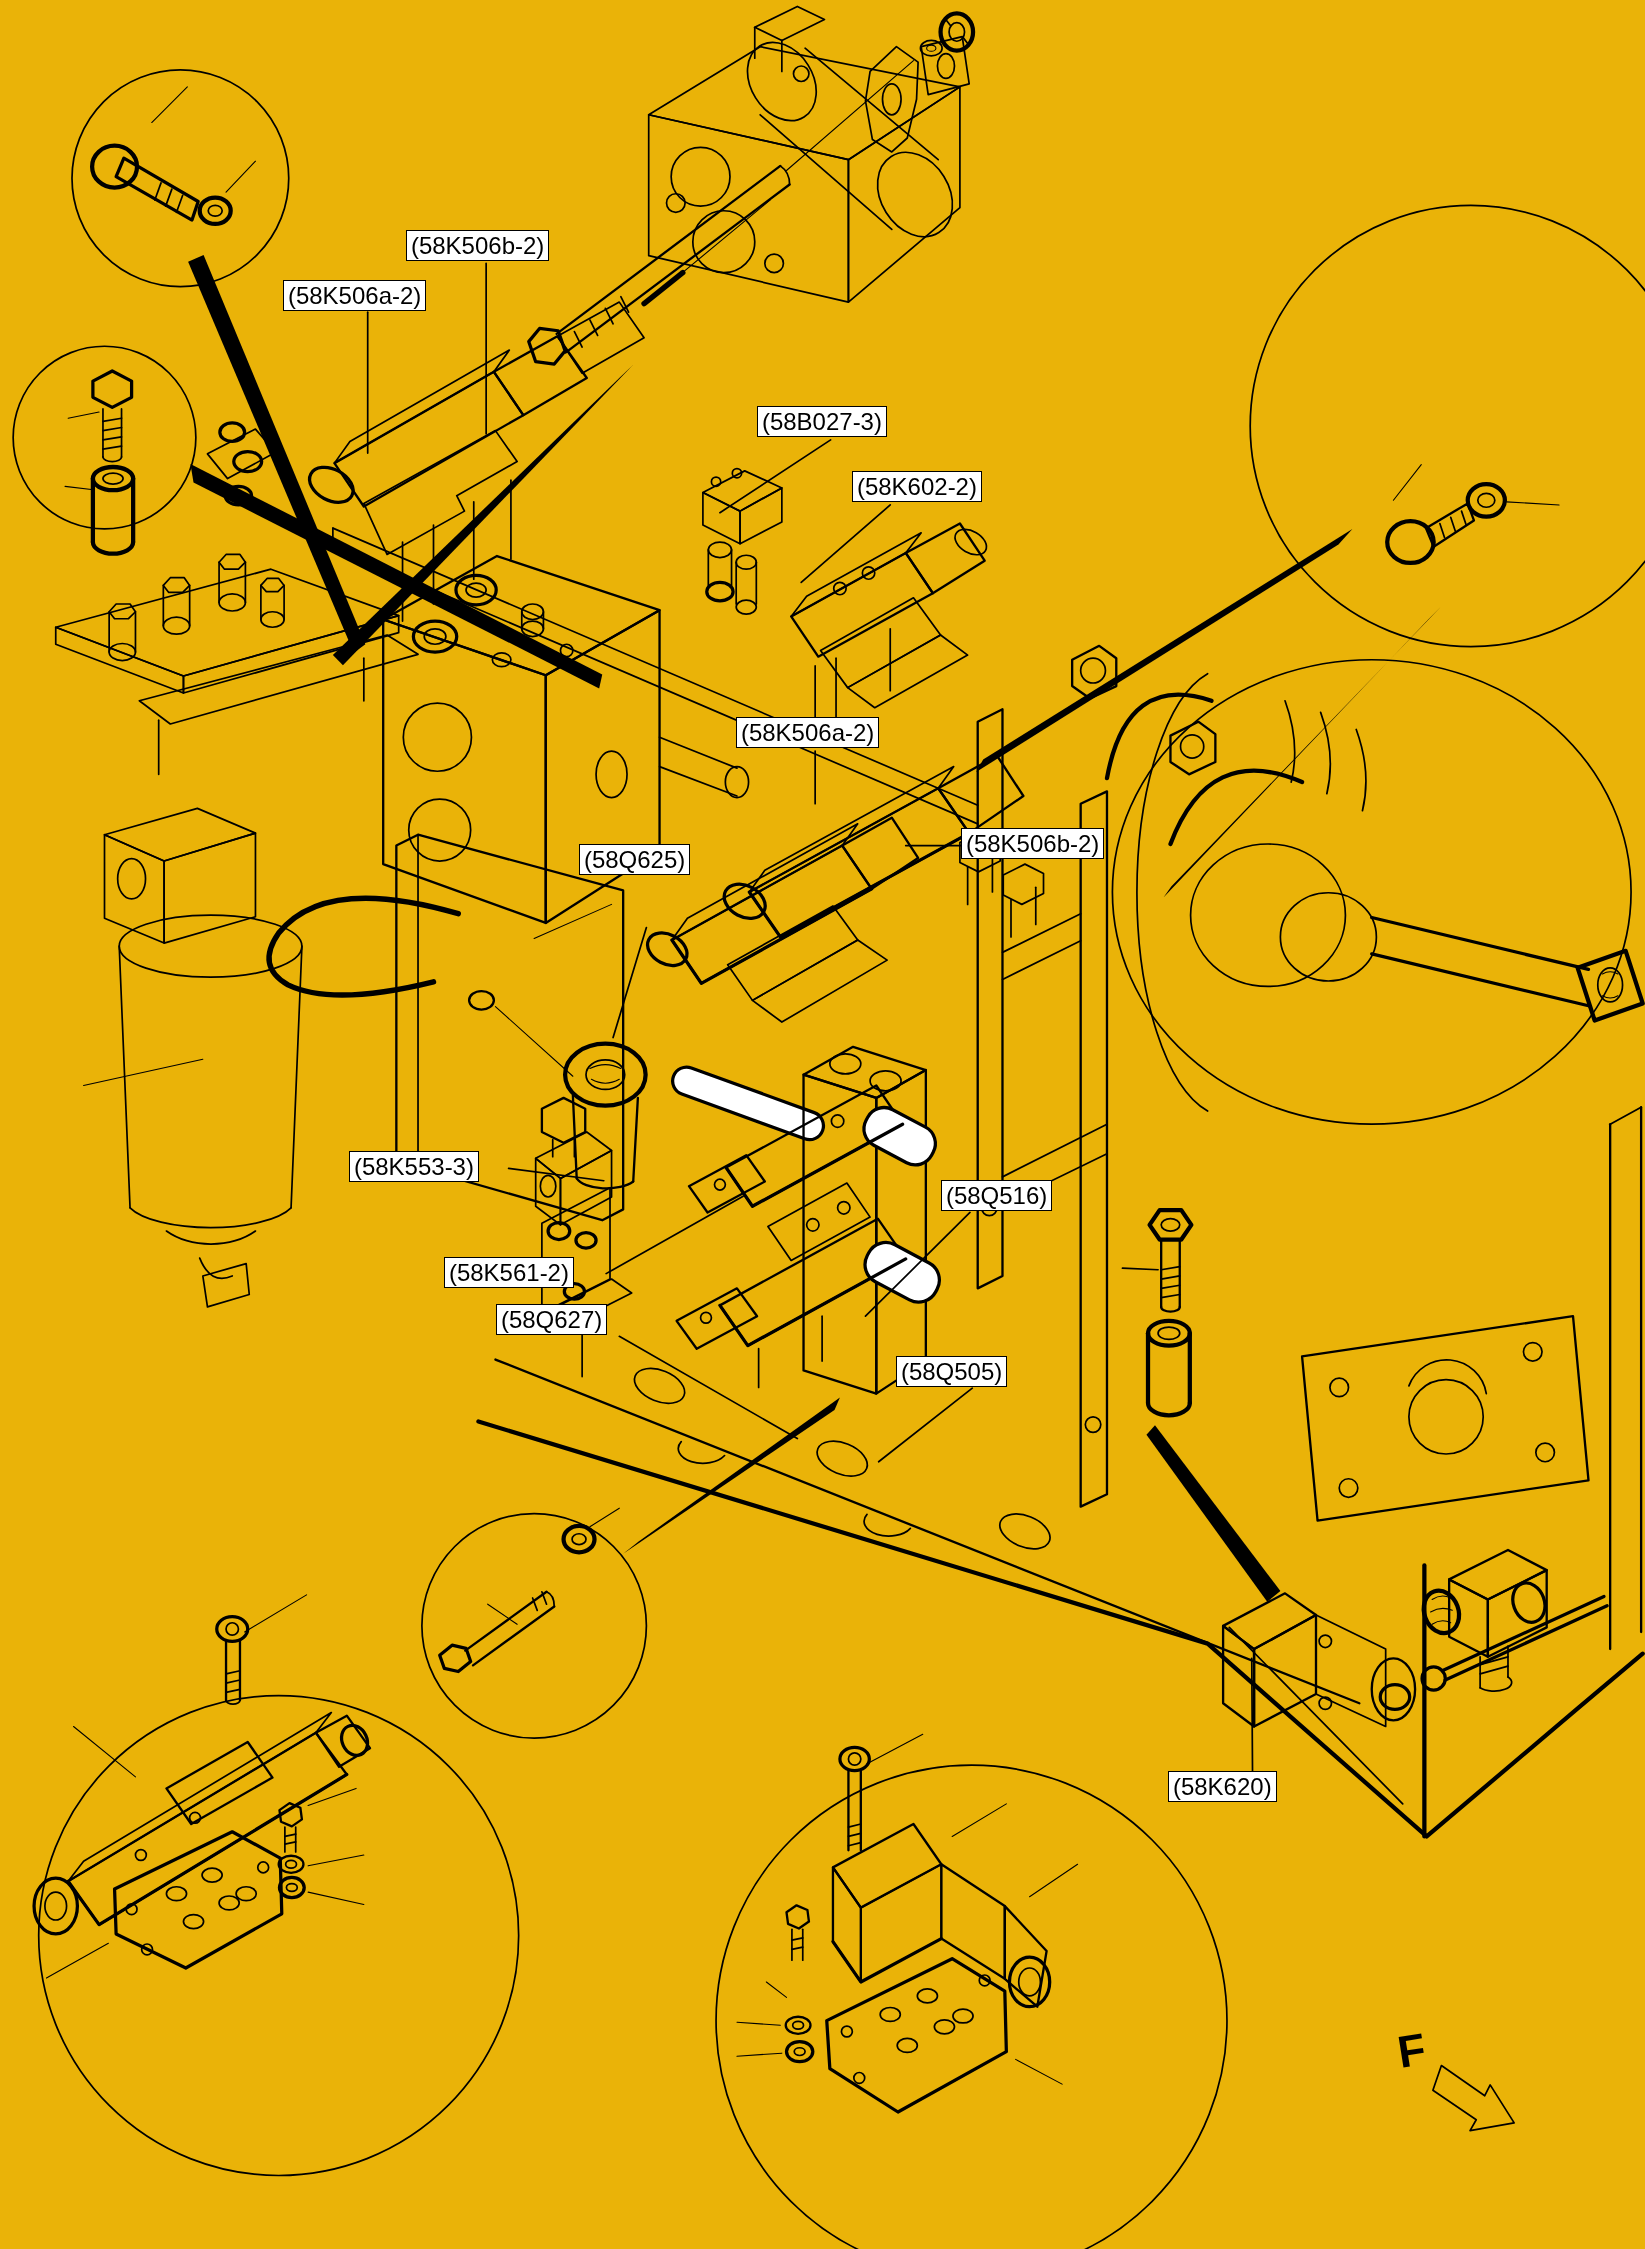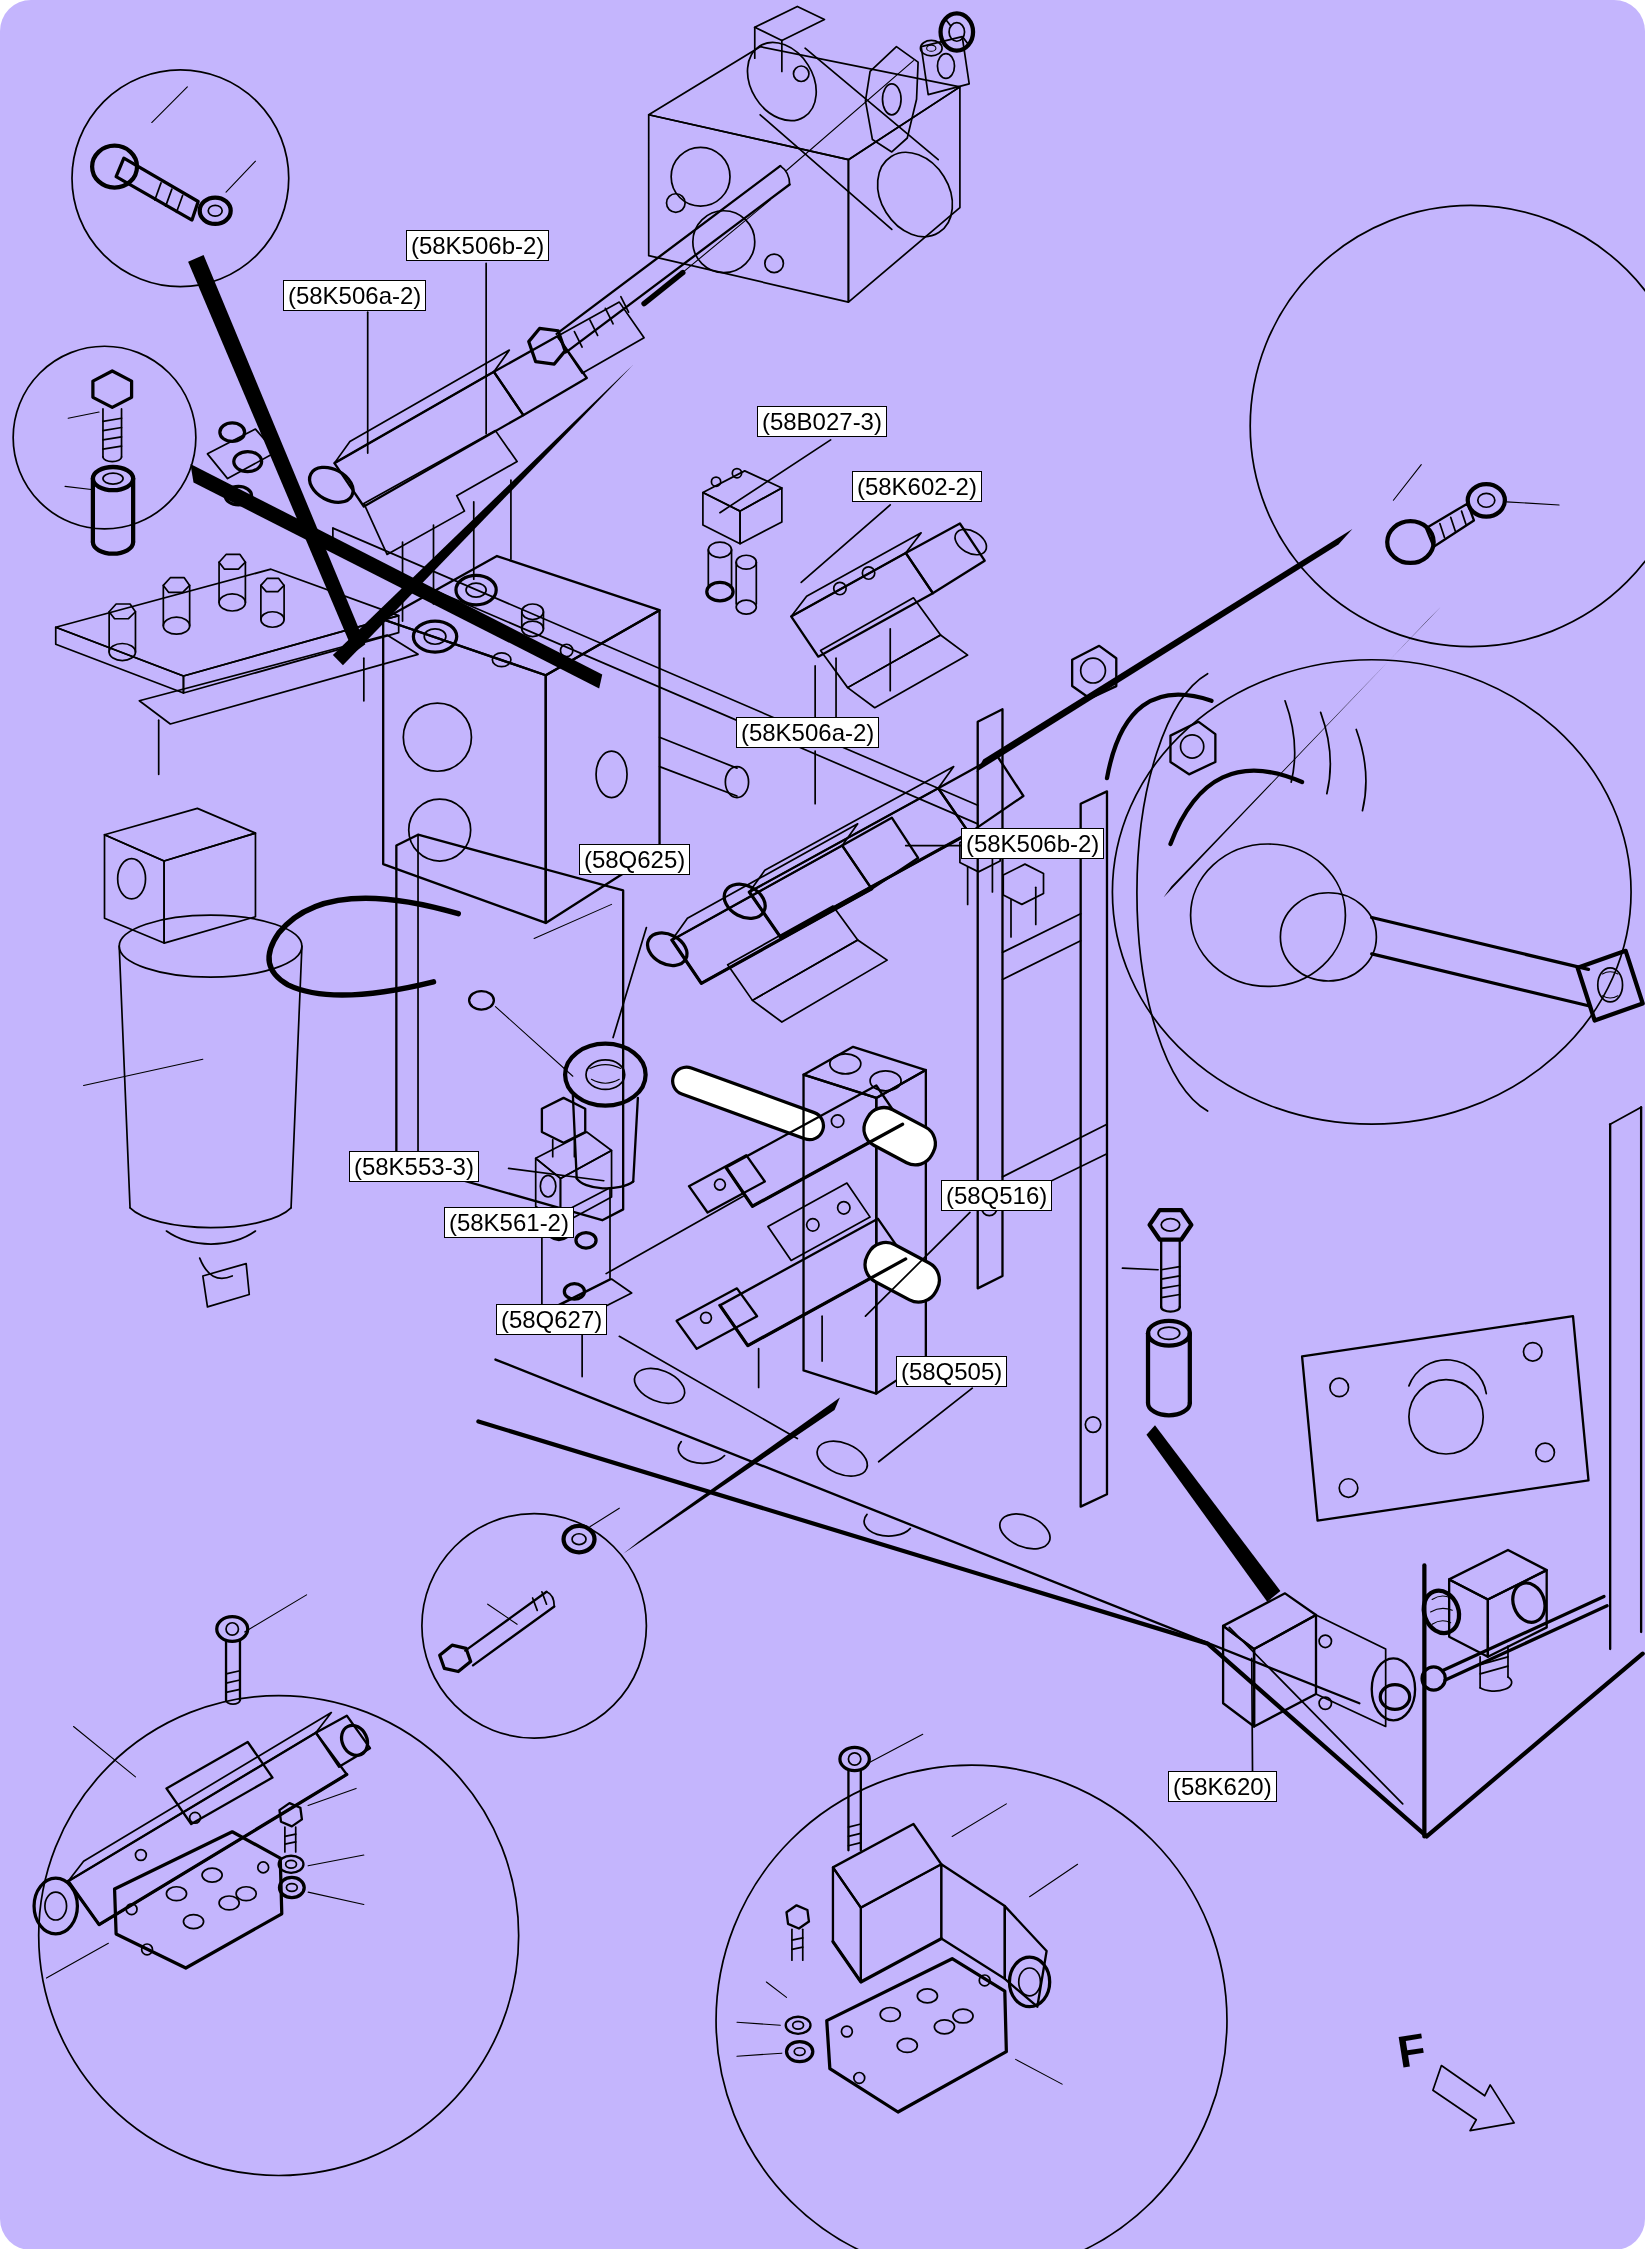--- a/index.html
+++ b/index.html
@@ -1,17 +1,17 @@
 <!DOCTYPE html>
 <html style="font-size:12.4px"><head>
 <meta charset="utf-8">
 <style>
   html,body{margin:0;padding:0;background:#fff;}
-  #page{position:relative;width:1645px;height:2250px;background:#c4b5fd;overflow:hidden;
-        font-family:"Liberation Sans",sans-serif;color:#000;border-radius:31px;}
+  #page{position:relative;width:1645px;height:2250px;background:#eab308;overflow:hidden;
+        font-family:"Liberation Sans",sans-serif;color:#000;}
   #art{position:absolute;left:0;top:0;}
   .plabel{position:absolute;border:1.5px solid #000;background:#fff;
           font-size:24px;line-height:29px;padding:0 3.9px;white-space:nowrap;z-index:5;}
   .fdir{position:absolute;font-size:45px;font-weight:bold;transform:rotate(-9deg);z-index:5;}
   
   svg *{stroke:#000;fill:none;stroke-width:2.2;stroke-linecap:round;stroke-linejoin:round;}
   svg .thin{stroke-width:1.4}
   svg .b3{stroke-width:3}
   svg .b4{stroke-width:4.2}
   svg .b5{stroke-width:5.5}
@@ -575,21 +575,21 @@
 
   <div class="plabel" style="left:406px;top:230px">(58K506b-2)</div>
   <div class="plabel" style="left:283px;top:280px">(58K506a-2)</div>
   <div class="plabel" style="left:757px;top:406px">(58B027-3)</div>
   <div class="plabel" style="left:852px;top:471px">(58K602-2)</div>
   <div class="plabel" style="left:736px;top:717px">(58K506a-2)</div>
   <div class="plabel" style="left:961px;top:828px">(58K506b-2)</div>
   <div class="plabel" style="left:579px;top:844px">(58Q625)</div>
   <div class="plabel" style="left:349px;top:1151px">(58K553-3)</div>
   <div class="plabel" style="left:941px;top:1180px">(58Q516)</div>
-  <div class="plabel" style="left:444px;top:1207px">(58K561-2)</div>
+  <div class="plabel" style="left:444px;top:1257px">(58K561-2)</div>
   <div class="plabel" style="left:496px;top:1304px">(58Q627)</div>
   <div class="plabel" style="left:896px;top:1356px">(58Q505)</div>
   <div class="plabel" style="left:1168px;top:1771px">(58K620)</div>
 
   <div class="fdir" style="left:1398px;top:2025px">F</div>
 
 </div>
 
 
 </body></html>

